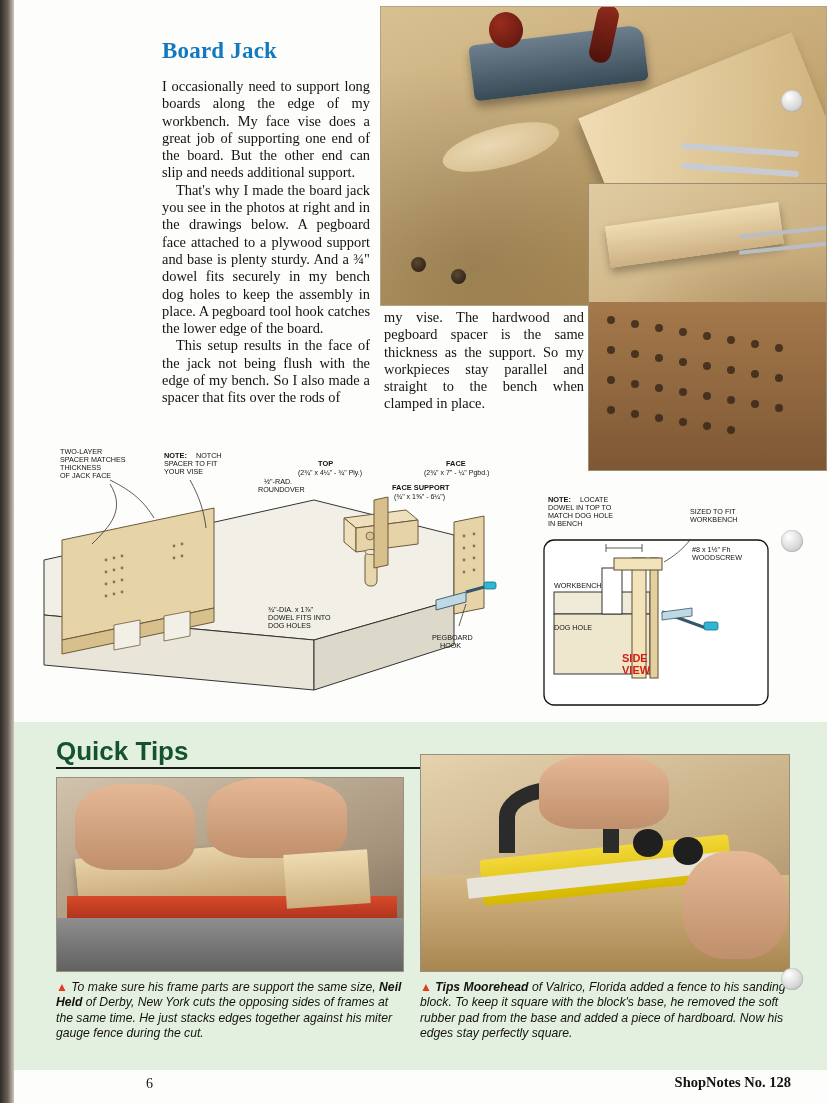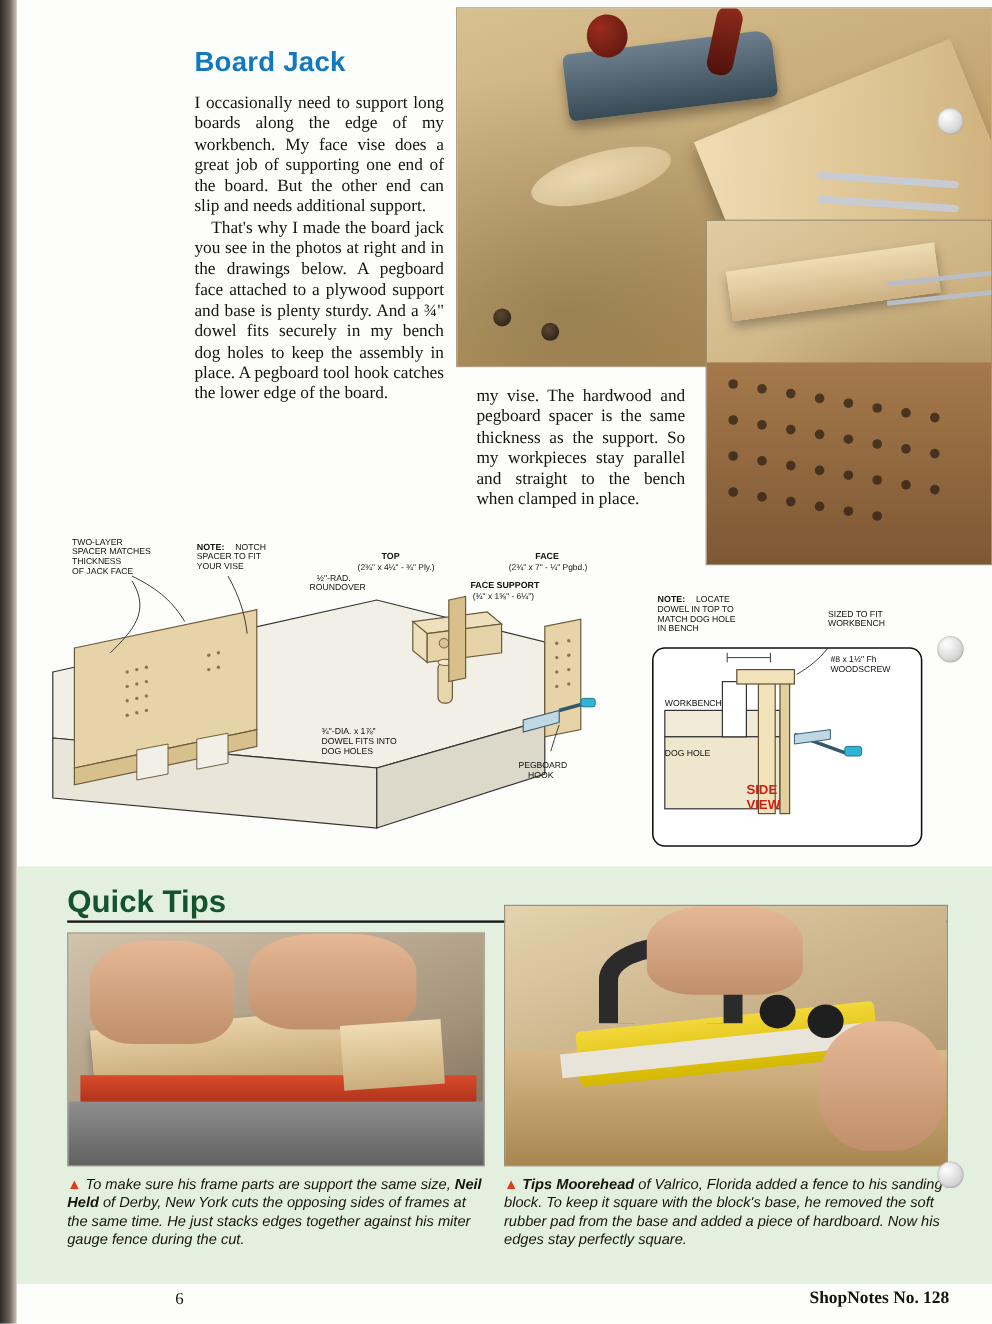--- a/index.html
+++ b/index.html
@@ -20,37 +20,37 @@
     position:absolute; left:0; top:0; width:14px; height:1103px;
     background: linear-gradient(to right,#2e2a26,#6b6057 55%,#cdc6bc 100%);
   }
   .page-body { position:absolute; left:14px; top:0; right:0; bottom:0; }
 
   
   .article { position:absolute; left:0; top:0; width:813px; height:722px; }
 
   .title {
     position:absolute; left:148px; top:38px;
-    font-family:Liberation Sans, sans-serif;
+    font-family:Liberation Serif, serif;
     font-weight:bold; font-size:23px; color:#1279c0;
     letter-spacing:.2px;
   }
   .col1 {
     position:absolute; left:148px; top:78px; width:208px;
     font-size:14.4px; line-height:17.3px; color:#16130f;
     text-align:justify;
   }
   .col1 p { margin:0 0 0 0; text-indent:14px; }
   .col1 p.first { text-indent:0; }
   .col2 {
     position:absolute; left:366px; top:305px; width:208px;
     font-size:14.4px; line-height:17.3px; color:#16130f;
     text-align:justify;
   }
-  .col2 p { margin:17px; text-indent:0; }
+  .col2 p { margin:4px; text-indent:0; }
   .byline {
     position:absolute; left:366px; top:393px; width:208px;
     font-style:italic; font-size:14px; line-height:16px; text-align:right; color:#16130f;
   }
 
   
   .photo { position:absolute; overflow:hidden; background:#c8b48c; }
   .photo-main { left:366px; top:6px; width:447px; height:300px;
     background:
       radial-gradient(ellipse at 20% 85%, rgba(0,0,0,.18), transparent 55%),
@@ -134,20 +134,21 @@
 
   <div class="page-body">
 
     <div class="article">
 
       <div class="title">Board Jack</div>
 
       <div class="col1">
         <p class="first">I occasionally need to support long boards along the edge of my workbench. My face vise does a great job of supporting one end of the board. But the other end can slip and needs additional support.</p>
         <p>That's why I made the board jack you see in the photos at right and in the drawings below. A pegboard face attached to a plywood support and base is plenty sturdy. And a ¾" dowel fits securely in my bench dog holes to keep the assembly in place. A pegboard tool hook catches the lower edge of the board.</p>
+        <p>This setup results in the face of the jack not being flush with the edge of my bench. So I also made a spacer that fits over the rods of</p>
       </div>
 
       <div class="col2">
         <p>my vise. The hardwood and pegboard spacer is the same thickness as the support. So my workpieces stay parallel and straight to the bench when clamped in place.</p>
       </div>
 
 
       <div class="photo photo-main">
         <div class="board-main"></div>
         <div class="shaving"></div>

